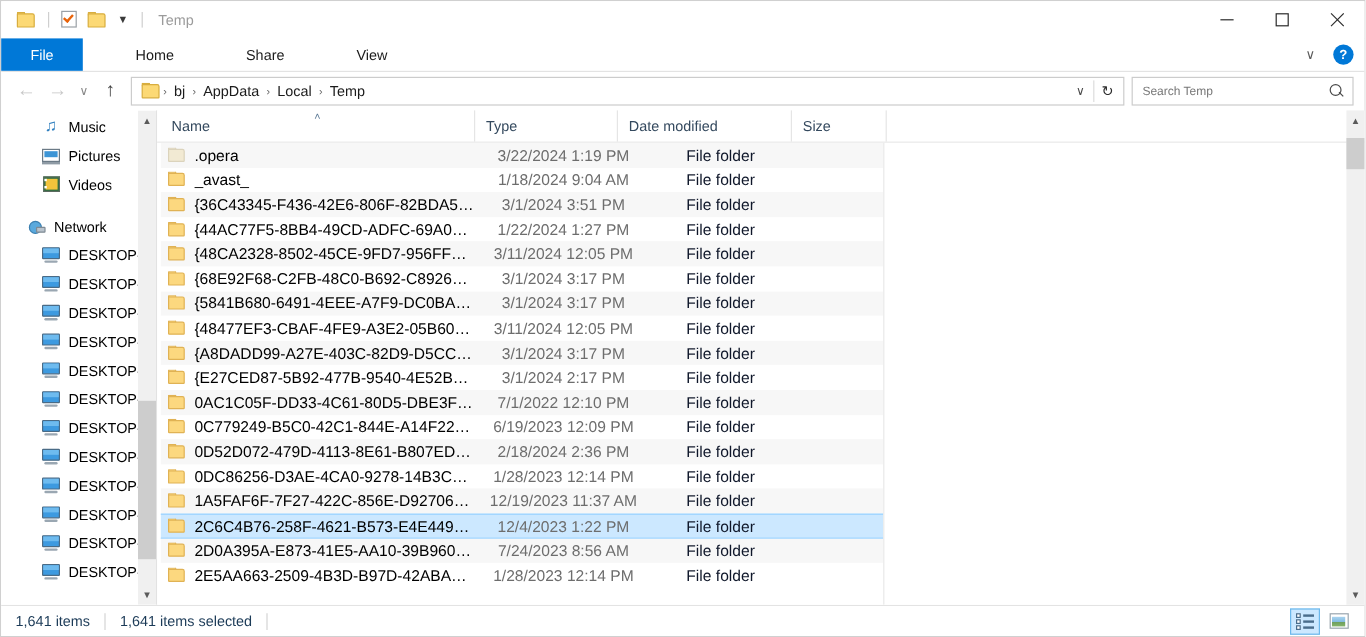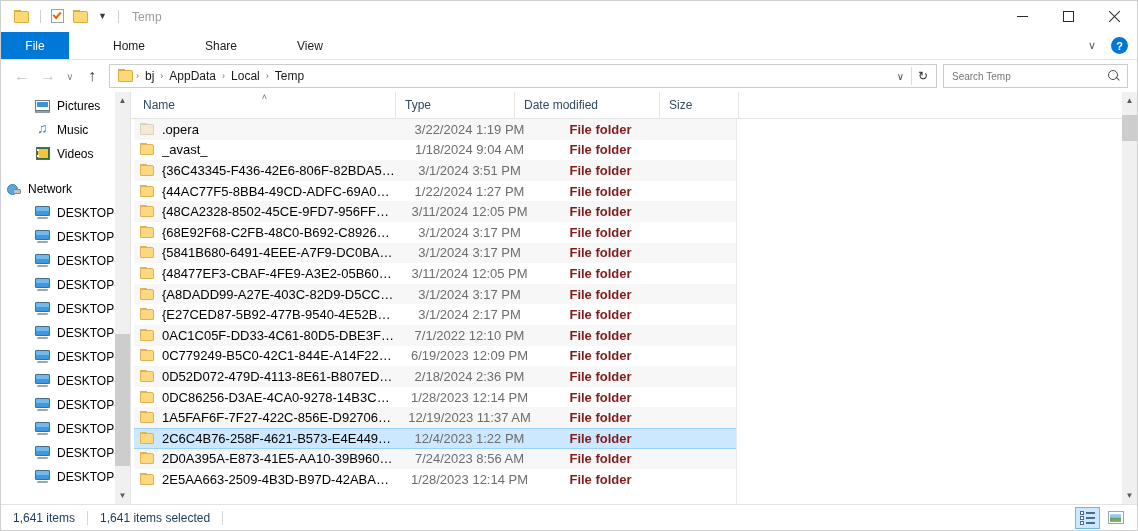--- a/index.html
+++ b/index.html
@@ -149,21 +149,21 @@
 
   
   #body { flex: 1; display: flex; min-height: 0; background: #ffffff; }
 
   #navpane {
     width: 129px; min-width: 129px; background: #ffffff;
     position: relative; overflow: hidden;
   }
   #navpane-inner { padding-top: 2px; }
   .nav-item {
-    height: 24px; display: flex; align-items: center; padding-left: 5px;
+    height: 24px; display: flex; align-items: center; padding-left: 22px;
     font-size: 12px; color: #000000; white-space: nowrap; cursor: default;
     gap: 6px; overflow: hidden;
   }
   .nav-item.child { padding-left: 34px; }
   .nav-gap { height: 11px; }
   .nav-label { overflow: hidden; }
 
   
   .ico { width: 16px; min-width: 16px; height: 16px; position: relative; display: inline-block; }
   .ico-music:before {
@@ -255,21 +255,21 @@
   .row.alt { background: #f7f7f7; }
   .row.selected {
     background: #cce8ff; border-top: 1px solid #99d1ff; border-bottom: 1px solid #99d1ff;
   }
   .cell-name {
     width: 262px; display: flex; align-items: center; gap: 7px;
     padding-left: 6px; overflow: hidden; white-space: nowrap;
   }
   .cell-name .txt { overflow: hidden; text-overflow: ellipsis; }
   .cell-date { width: 145px; color: #6d6d6d; white-space: nowrap; padding-left: 2px; }
-  .cell-type { width: 119px; color: #7f1d1d; white-space: nowrap; font-weight: bold; }
+  .cell-type { width: 119px; color: #0f172a; white-space: nowrap; }
   .cell-size { width: 76px; color: #6d6d6d; white-space: nowrap; }
   .fico {
     width: 15px; min-width: 15px; height: 13px; position: relative; display: inline-block;
   }
   .fico .fb {
     position: absolute; left: 0; top: 1px; width: 14px; height: 11px;
     background: #fcd87f; border: 1px solid #e0b254; border-radius: 0 2px 1px 1px;
   }
   .fico .ft {
     position: absolute; left: 0; top: 0; width: 7px; height: 3px;
@@ -399,30 +399,30 @@
       <span class="mag"></span>
     </div>
   </div>
 
   <div id="body">
 
     <div id="navpane">
       <div id="navpane-inner">
 
         <div class="nav-item child">
+          <span class="ico ico-music"></span>
+          <span class="nav-label">Music</span>
+        </div>
+        <div class="nav-item child">
           <span class="ico ico-pictures">
             <span class="frame"></span>
               <span class="sky"></span>
               <span class="base"></span>
           </span>
           <span class="nav-label">Pictures</span>
-        </div>
-        <div class="nav-item child">
-          <span class="ico ico-music"></span>
-          <span class="nav-label">Music</span>
         </div>
         <div class="nav-item child">
           <span class="ico ico-videos">
             <span class="frame"></span>
               <span class="film"></span>
               <span class="p1"></span>
               <span class="p2"></span>
           </span>
           <span class="nav-label">Videos</span>
         </div>

